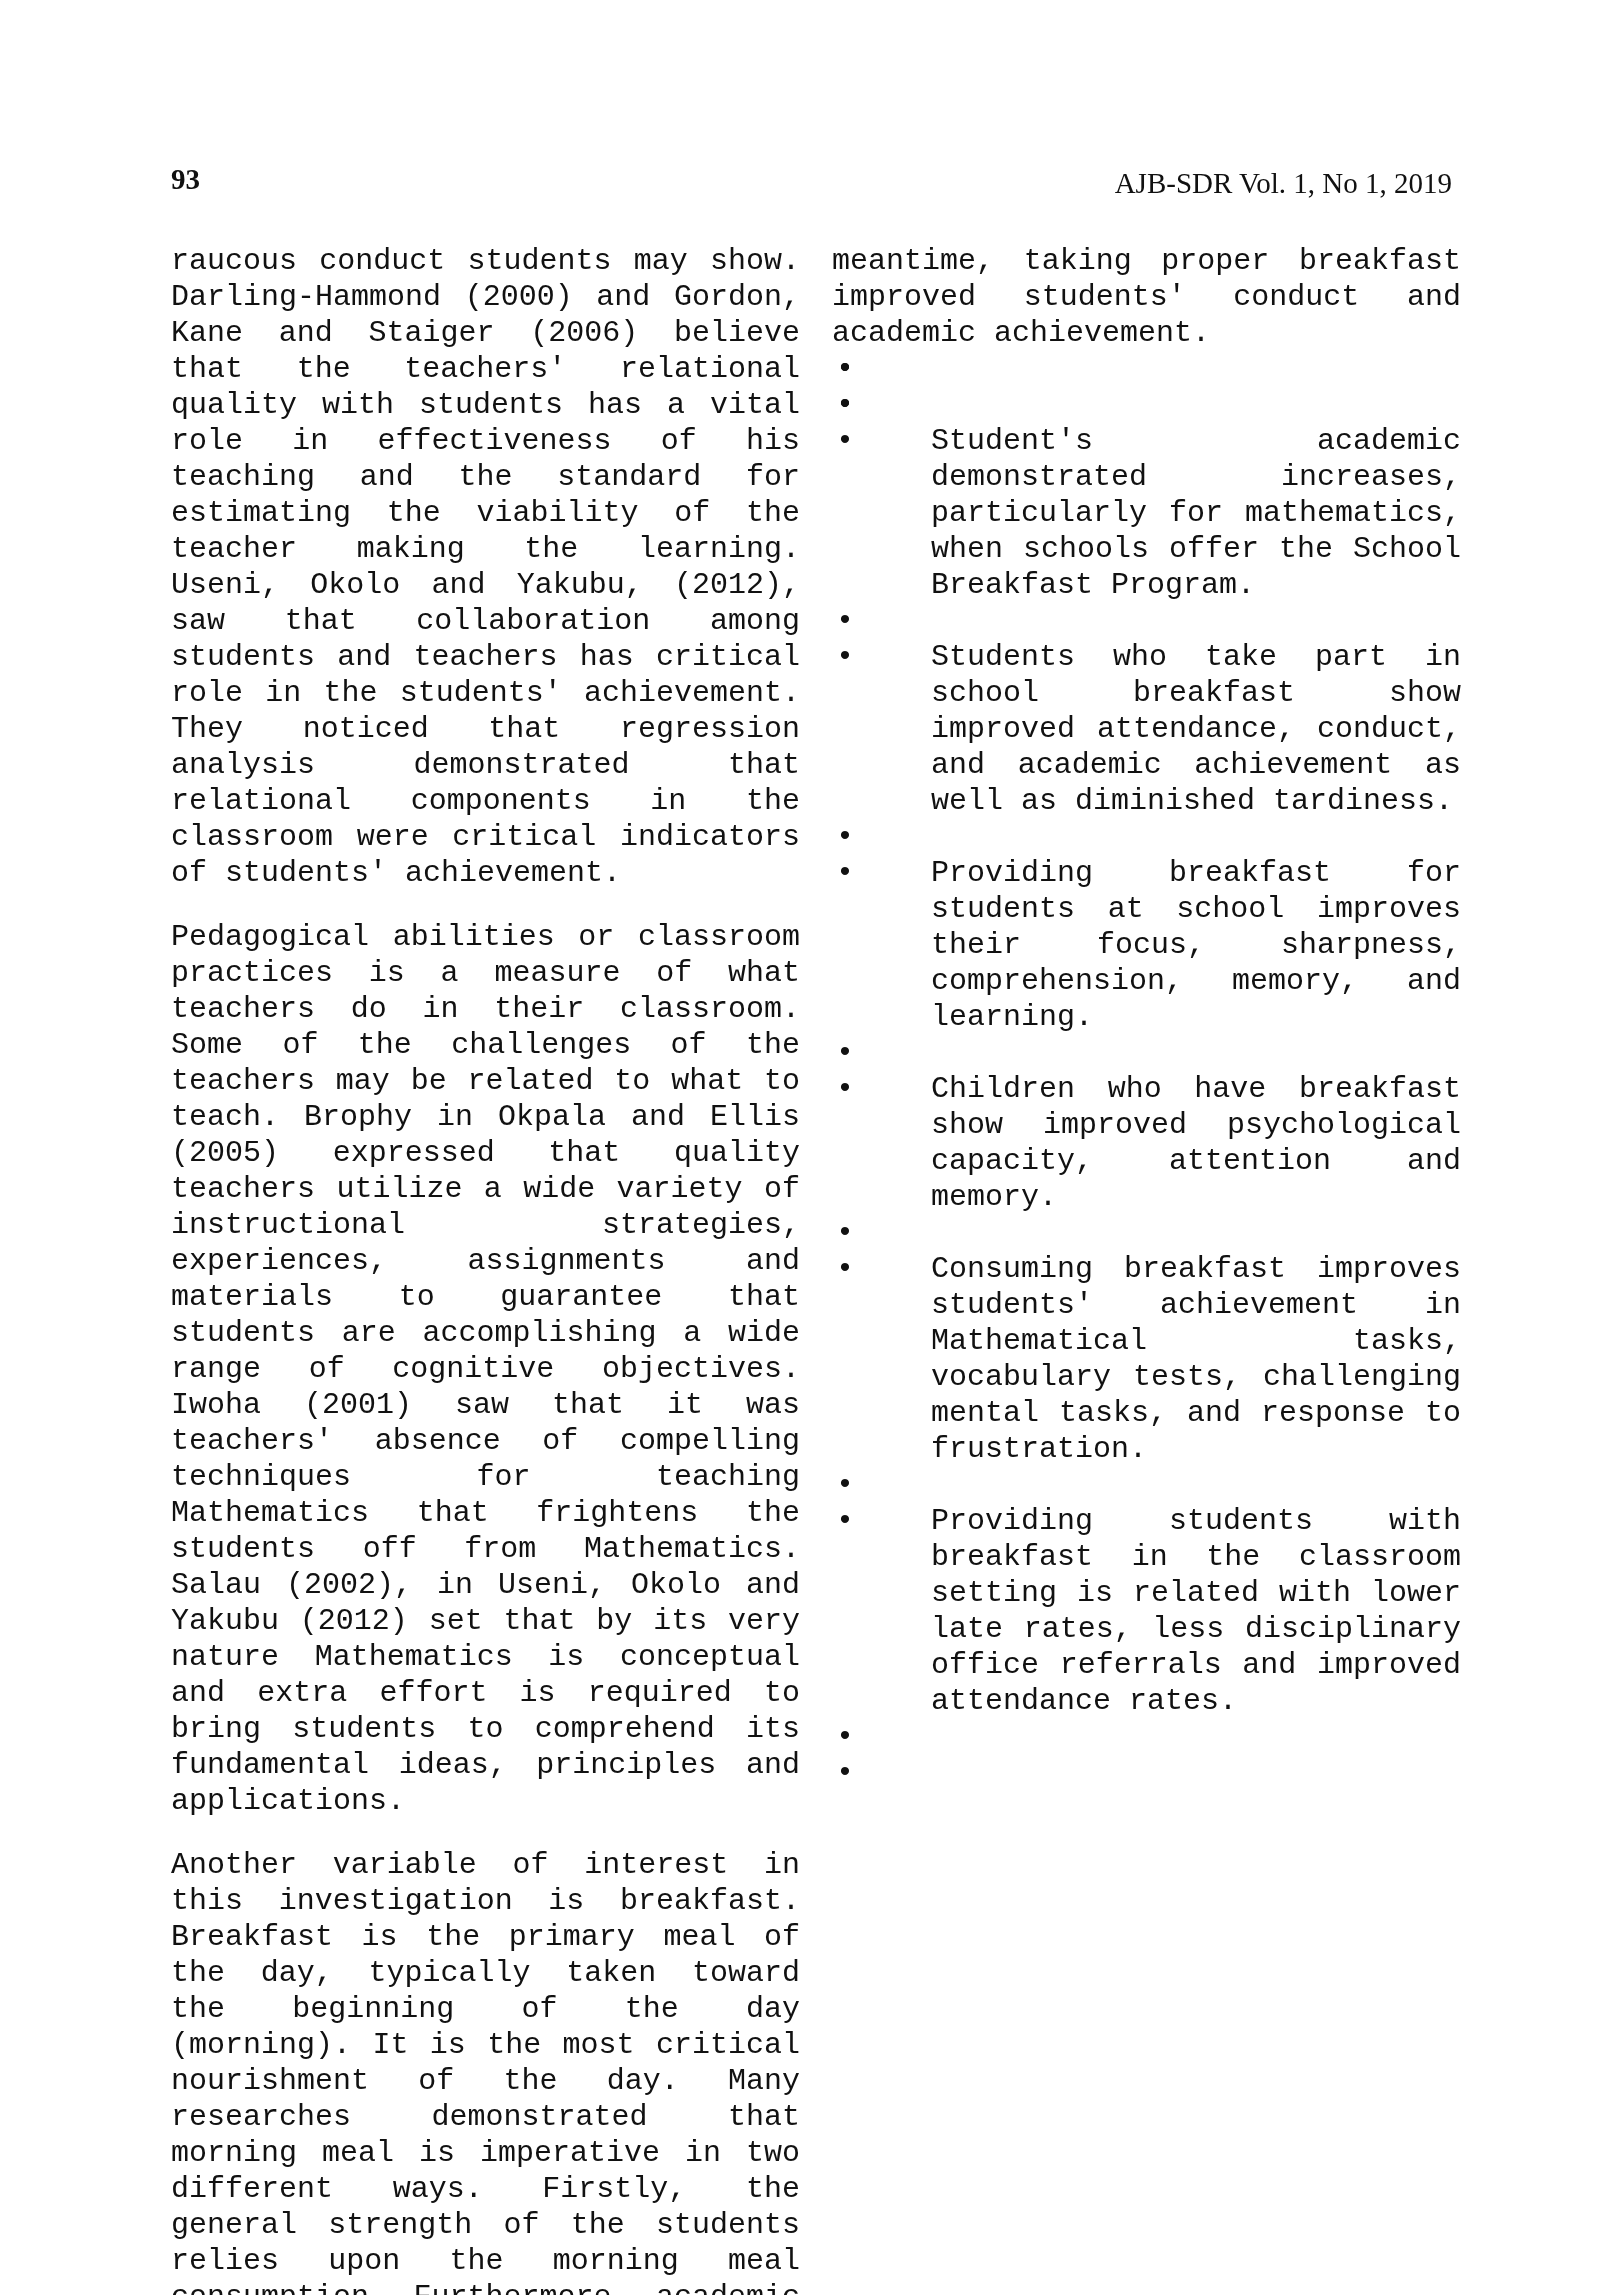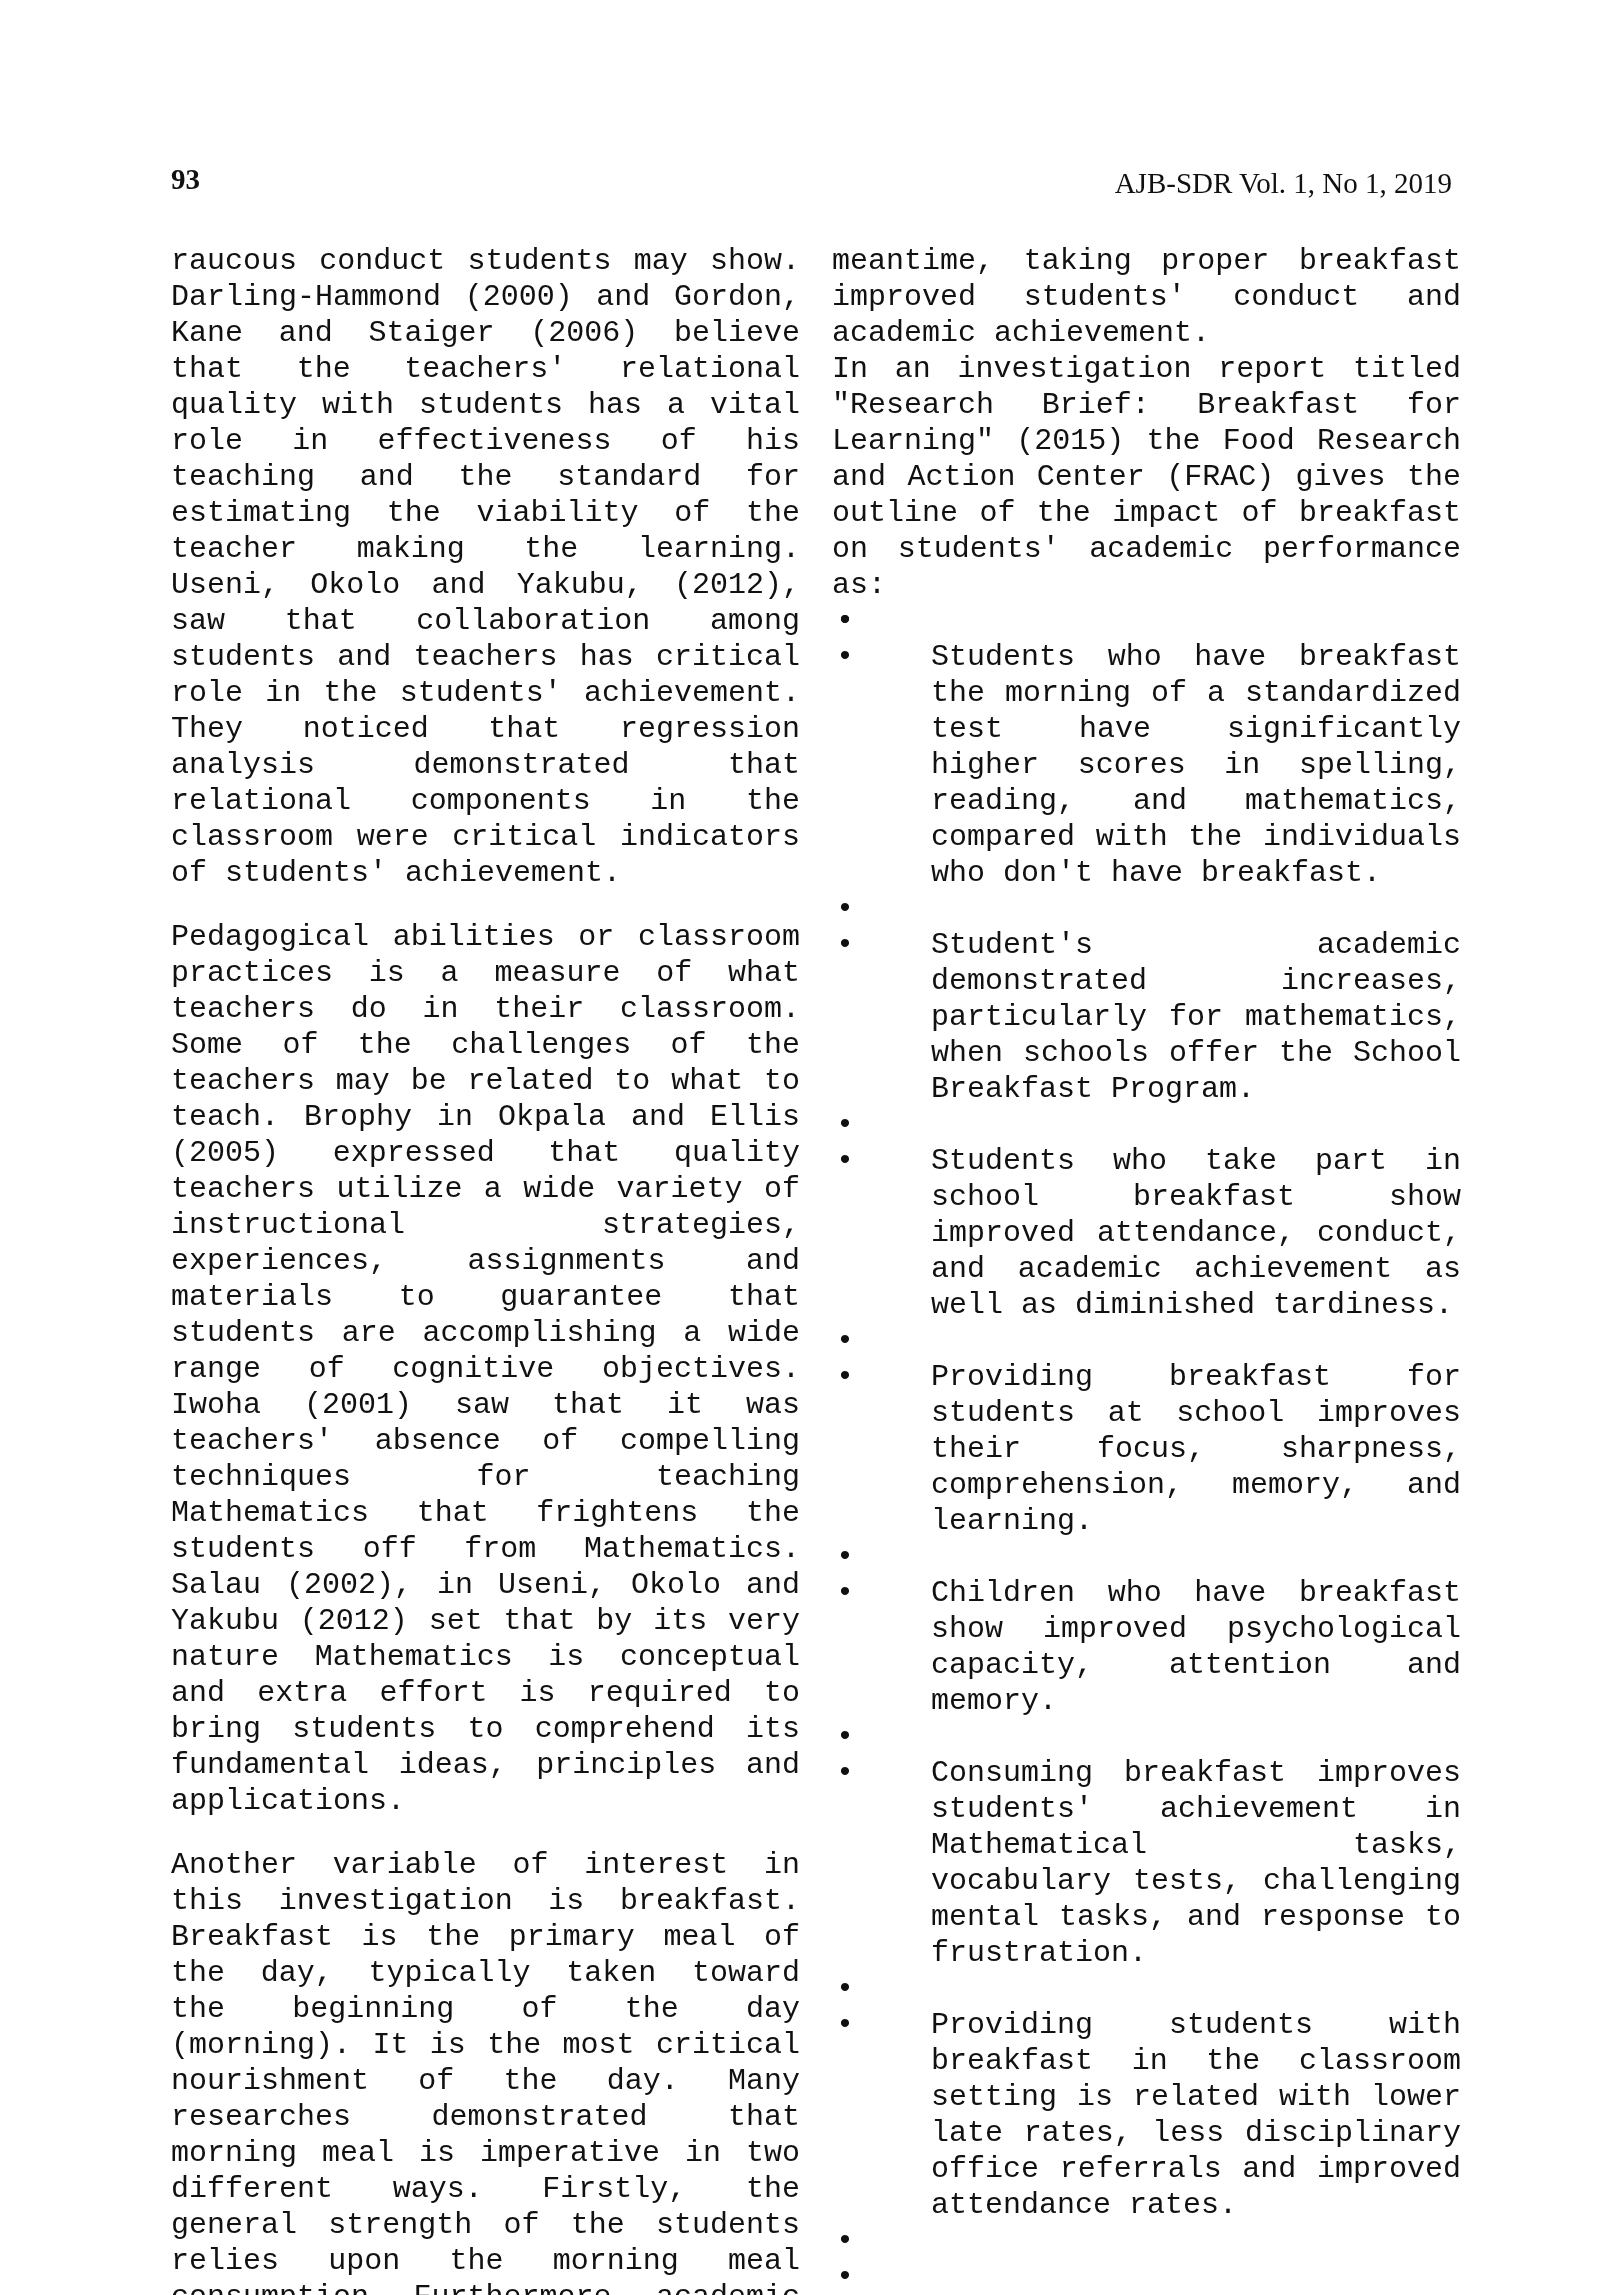--- a/index.html
+++ b/index.html
@@ -45,27 +45,26 @@
 </div>
 
 <div class="col col-left">
   <p class="para">raucous conduct students may show. Darling-Hammond (2000) and Gordon, Kane and Staiger (2006) believe that the teachers' relational quality with students has a vital role in effectiveness of his teaching and the standard for estimating the viability of the teacher making the learning. Useni, Okolo and Yakubu, (2012), saw that collaboration among students and teachers has critical role in the students' achievement. They noticed that regression analysis demonstrated that relational components in the classroom were critical indicators of students' achievement.</p>
   <p class="para gap">Pedagogical abilities or classroom practices is a measure of what teachers do in their classroom. Some of the challenges of the teachers may be related to what to teach. Brophy in Okpala and Ellis (2005) expressed that quality teachers utilize a wide variety of instructional strategies, experiences, assignments and materials to guarantee that students are accomplishing a wide range of cognitive objectives. Iwoha (2001) saw that it was teachers' absence of compelling techniques for teaching Mathematics that frightens the students off from Mathematics. Salau (2002), in Useni, Okolo and Yakubu (2012) set that by its very nature Mathematics is conceptual and extra effort is required to bring students to comprehend its fundamental ideas, principles and applications.</p>
   <p class="para gap">Another variable of interest in this investigation is breakfast. Breakfast is the primary meal of the day, typically taken toward the beginning of the day (morning). It is the most critical nourishment of the day. Many researches demonstrated that morning meal is imperative in two different ways. Firstly, the general strength of the students relies upon the morning meal consumption. Furthermore, academic achievement of the students can be influenced because of breakfast consumption. Healthy breakfast can improve students from numerous points of view: like, in school attendance, class participation and advancement in identical test scores and increased class participation improves by and large academic achievement. Murphy, (2007) presents that Healthy breakfast can increase cognitive capacity and focus level. FRAC (2011) infers that morning meal skipping weakened students' bent to discover, in the</p>
 </div>
 
 <div class="col col-right">
   <p class="para">meantime, taking proper breakfast improved students' conduct and academic achievement.</p>
-  <p class="para">In an investigation report titled "Research Brief: Breakfast for Learning" (2015) the Food Research and Action Center (FRAC) gives the outline of the impact of breakfast on students' academic performance as:</p>
   <ul class="bullet-list">
     <li class="bullet-item"><span class="dot">•</span></li>
     <li class="bullet-empty">
         <span class="dot">•</span>
       </li>
-    <li class="bullet-item"><span class="dot">•</span><span>Students who have breakfast the morning of a standardized test have significantly higher scores in spelling, reading, and mathematics, compared with the individuals who don't have breakfast.</span></li>
+    <li class="bullet-item"><span class="dot">•</span></li>
     <li class="bullet-empty">
         <span class="dot">•</span>
       </li>
     <li class="bullet-item"><span class="dot">•</span><span>Student's academic demonstrated increases, particularly for mathematics, when schools offer the School Breakfast Program.</span></li>
     <li class="bullet-empty">
         <span class="dot">•</span>
       </li>
     <li class="bullet-item"><span class="dot">•</span><span>Students who take part in school breakfast show improved attendance, conduct, and academic achievement as well as diminished tardiness.</span></li>
     <li class="bullet-empty">
         <span class="dot">•</span>

